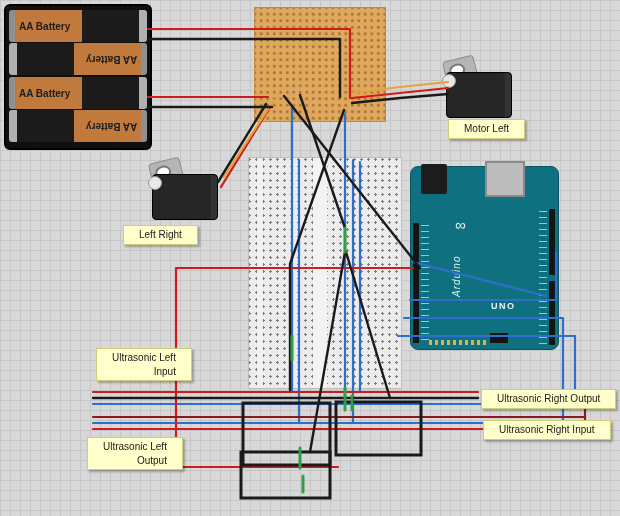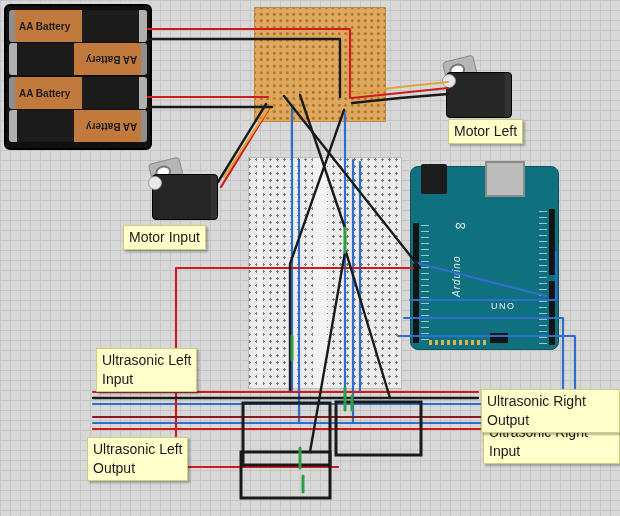--- a/index.html
+++ b/index.html
@@ -2,20 +2,21 @@
 <html><head>
 <meta charset="utf-8">
 <style>
   html,body{margin:0;padding:0;background:#d7d7d7;font-family:"Liberation Sans",sans-serif;}
   .stage{
     position:relative;width:620px;height:516px;overflow:hidden;
     background-color:#d8d8d8;
     background-image:linear-gradient(#c6c6c6 1px,transparent 1px),
                      linear-gradient(90deg,#c6c6c6 1px,transparent 1px);
     background-size:10px 10px;
+    text-align:right;
   }
   
   .battery-holder{position:absolute;left:4px;top:4px;width:148px;height:146px;
     background:#101010;border:2px solid #000;border-radius:6px;box-sizing:border-box;padding:2px;}
   .cell{position:relative;height:32px;margin:1.5px 1px;border-radius:3px;overflow:hidden;}
   .cell.normal{background:linear-gradient(90deg,#8f8f8f 0,#8f8f8f 6px,#c2793c 6px,#c2793c 53%,#1b1b1b 53%,#1b1b1b 94%,#b0b0b0 94%);}
   .cell.flipped{background:linear-gradient(90deg,#b0b0b0 0,#b0b0b0 6%,#1b1b1b 6%,#1b1b1b 47%,#c2793c 47%,#c2793c calc(100% - 6px),#8f8f8f calc(100% - 6px));}
   .cell-label{position:absolute;top:50%;font-size:10px;font-weight:bold;color:#1d1d1d;white-space:nowrap;}
   .cell.normal .cell-label{left:10px;transform:translateY(-50%);}
   .cell.flipped .cell-label{right:10px;transform:translateY(-50%) rotate(180deg);}
@@ -43,37 +44,37 @@
   .pinlabels{position:absolute;width:8px;opacity:.65;
     background:repeating-linear-gradient(to bottom,rgba(255,255,255,.9) 0 1px,transparent 1px 6px);}
   .pinlabels.r{right:11px;top:44px;height:134px;}
   .pinlabels.l{left:10px;top:58px;height:116px;}
   .icsp{position:absolute;right:50px;bottom:6px;width:18px;height:10px;background:#141414;}
   .goldpads{position:absolute;left:18px;bottom:4px;width:58px;height:5px;
     background:repeating-linear-gradient(90deg,#d9b44a 0 3px,transparent 3px 6px);}
   .ard-logo{position:absolute;left:44px;top:50px;color:#eaf4f4;font-size:15px;line-height:1;}
   .ard-brand{position:absolute;left:40px;top:130px;color:#dff2f2;font-size:10px;font-style:italic;
     transform:rotate(-90deg);transform-origin:left top;letter-spacing:1px;}
-  .ard-model{position:absolute;left:80px;top:134px;color:#eaf4f4;font-size:9px;font-weight:normal;letter-spacing:1.5px;}
+  .ard-model{position:absolute;left:80px;top:134px;color:#eaf4f4;font-size:9px;font-weight:bold;letter-spacing:1.5px;}
   
   .servo{position:absolute;width:64px;height:58px;}
   .servo-bracket{position:absolute;left:-2px;top:0;width:30px;height:20px;background:#b5b5b5;
     border:1px solid #8c8c8c;border-radius:4px;transform:rotate(-14deg);}
   .servo-hole{position:absolute;left:4px;top:4px;width:12px;height:9px;background:#fff;
     border:2px solid #777;border-radius:50%;}
   .servo-body{position:absolute;left:0;top:14px;width:64px;height:44px;background:#262626;
     border:1px solid #000;border-radius:4px;box-shadow:inset -6px 0 0 #333;}
   .servo-horn{position:absolute;left:-4px;top:16px;width:12px;height:12px;background:#e8e8e8;
     border:1px solid #999;border-radius:50%;}
   
   .wiring{position:absolute;left:0;top:0;width:620px;height:516px;pointer-events:none;}
   .wiring line,.wiring polyline{fill:none;stroke-linecap:round;stroke-linejoin:round;}
   
   .note{position:absolute;background:#ffffcb;border:1px solid #cdcd7a;color:#1a1a1a;
-    font-size:14px;line-height:1.35;padding:2px 5px;white-space:pre-line;
+    font-size:10px;line-height:1.35;padding:2px 15px;white-space:pre-line;
     box-shadow:2px 2px 2px rgba(0,0,0,.28);}
 </style>
 </head>
 <body>
 
 <div class="stage">
 
   <div class="battery-holder">
     <div class="cell normal">
       <span class="cell-label">AA Battery</span>
@@ -183,21 +184,21 @@
       <line x1="345" y1="228" x2="345" y2="252"></line>
       <line x1="292" y1="336" x2="292" y2="360"></line>
       <line x1="345" y1="388" x2="345" y2="410"></line>
       <line x1="352" y1="396" x2="352" y2="410"></line>
       <line x1="300" y1="448" x2="300" y2="468"></line>
       <line x1="303" y1="476" x2="303" y2="492"></line>
     </g>
   </svg>
 
   <div class="note" style="left:448px;top:119px">Motor Left</div>
-  <div class="note" style="left:123px;top:225px">Motor Input</div>
+  <div class="note" style="left:123px;top:225px">Left Right</div>
   <div class="note" style="left:96px;top:348px">Ultrasonic Left
 Input</div>
   <div class="note" style="left:483px;top:420px">Ultrasonic Right Input</div>
   <div class="note" style="left:481px;top:389px">Ultrasonic Right Output</div>
   <div class="note" style="left:87px;top:437px">Ultrasonic Left
 Output</div>
 
 </div>
 
 </body></html>

